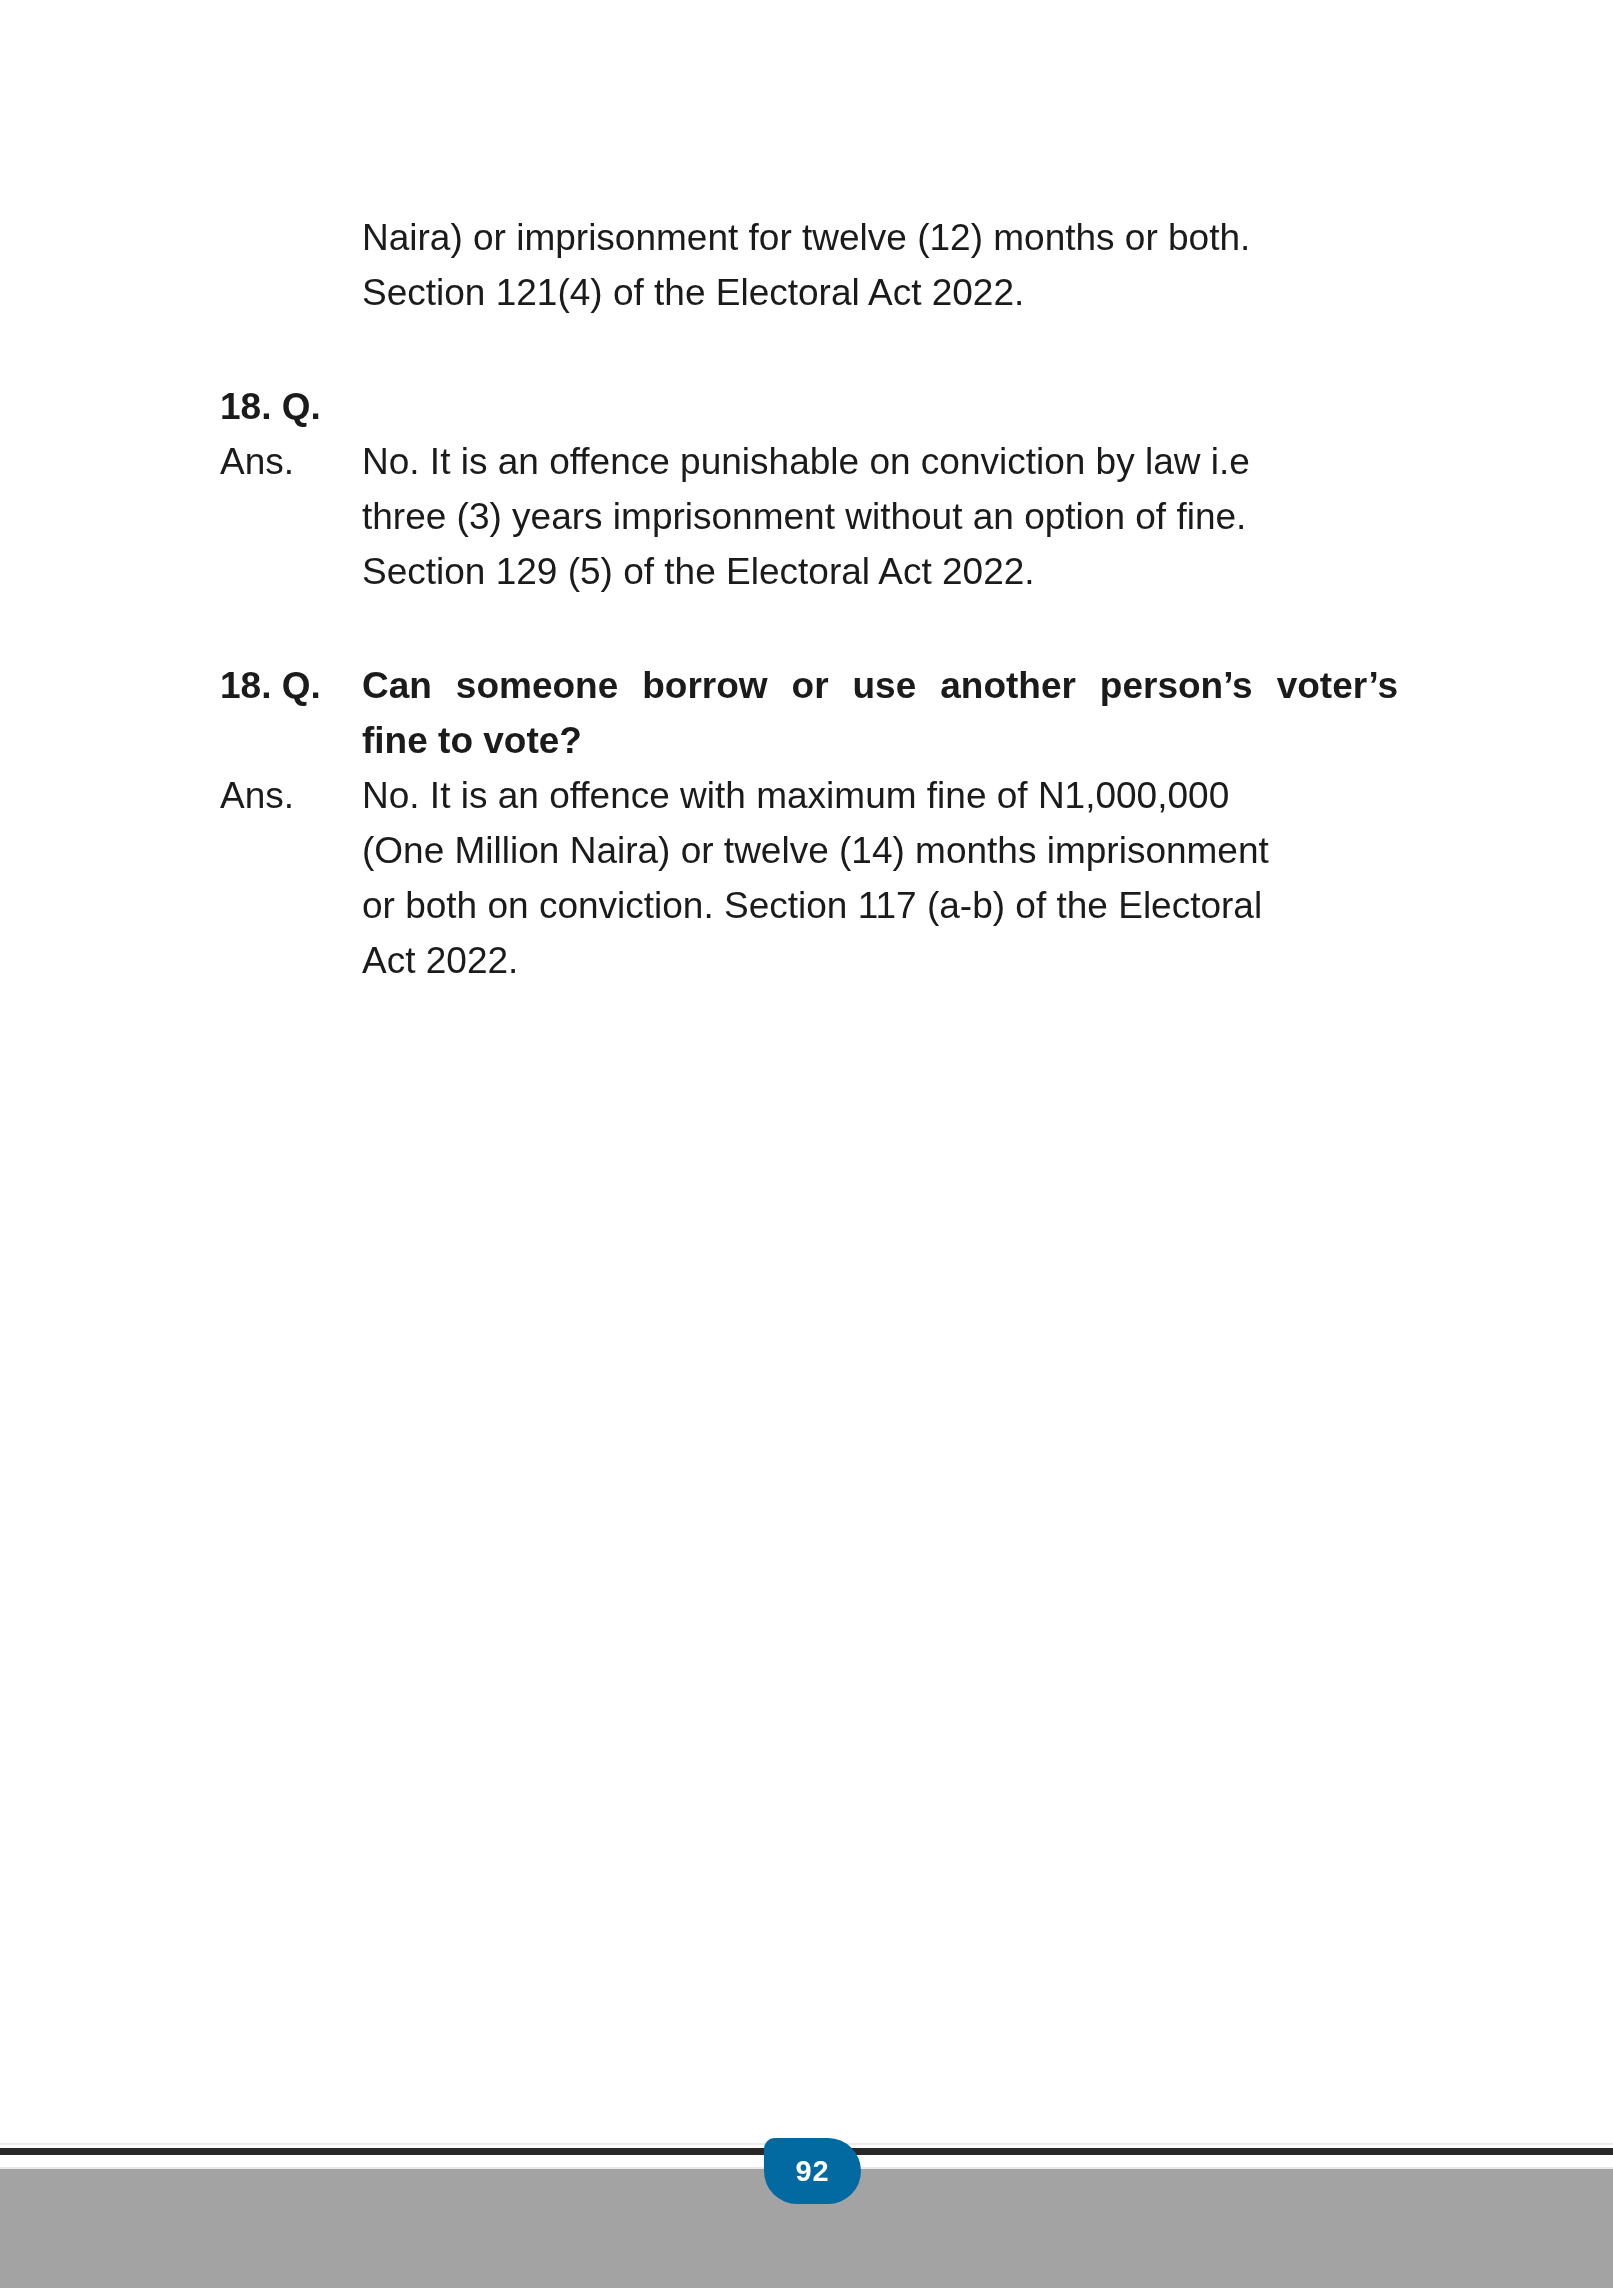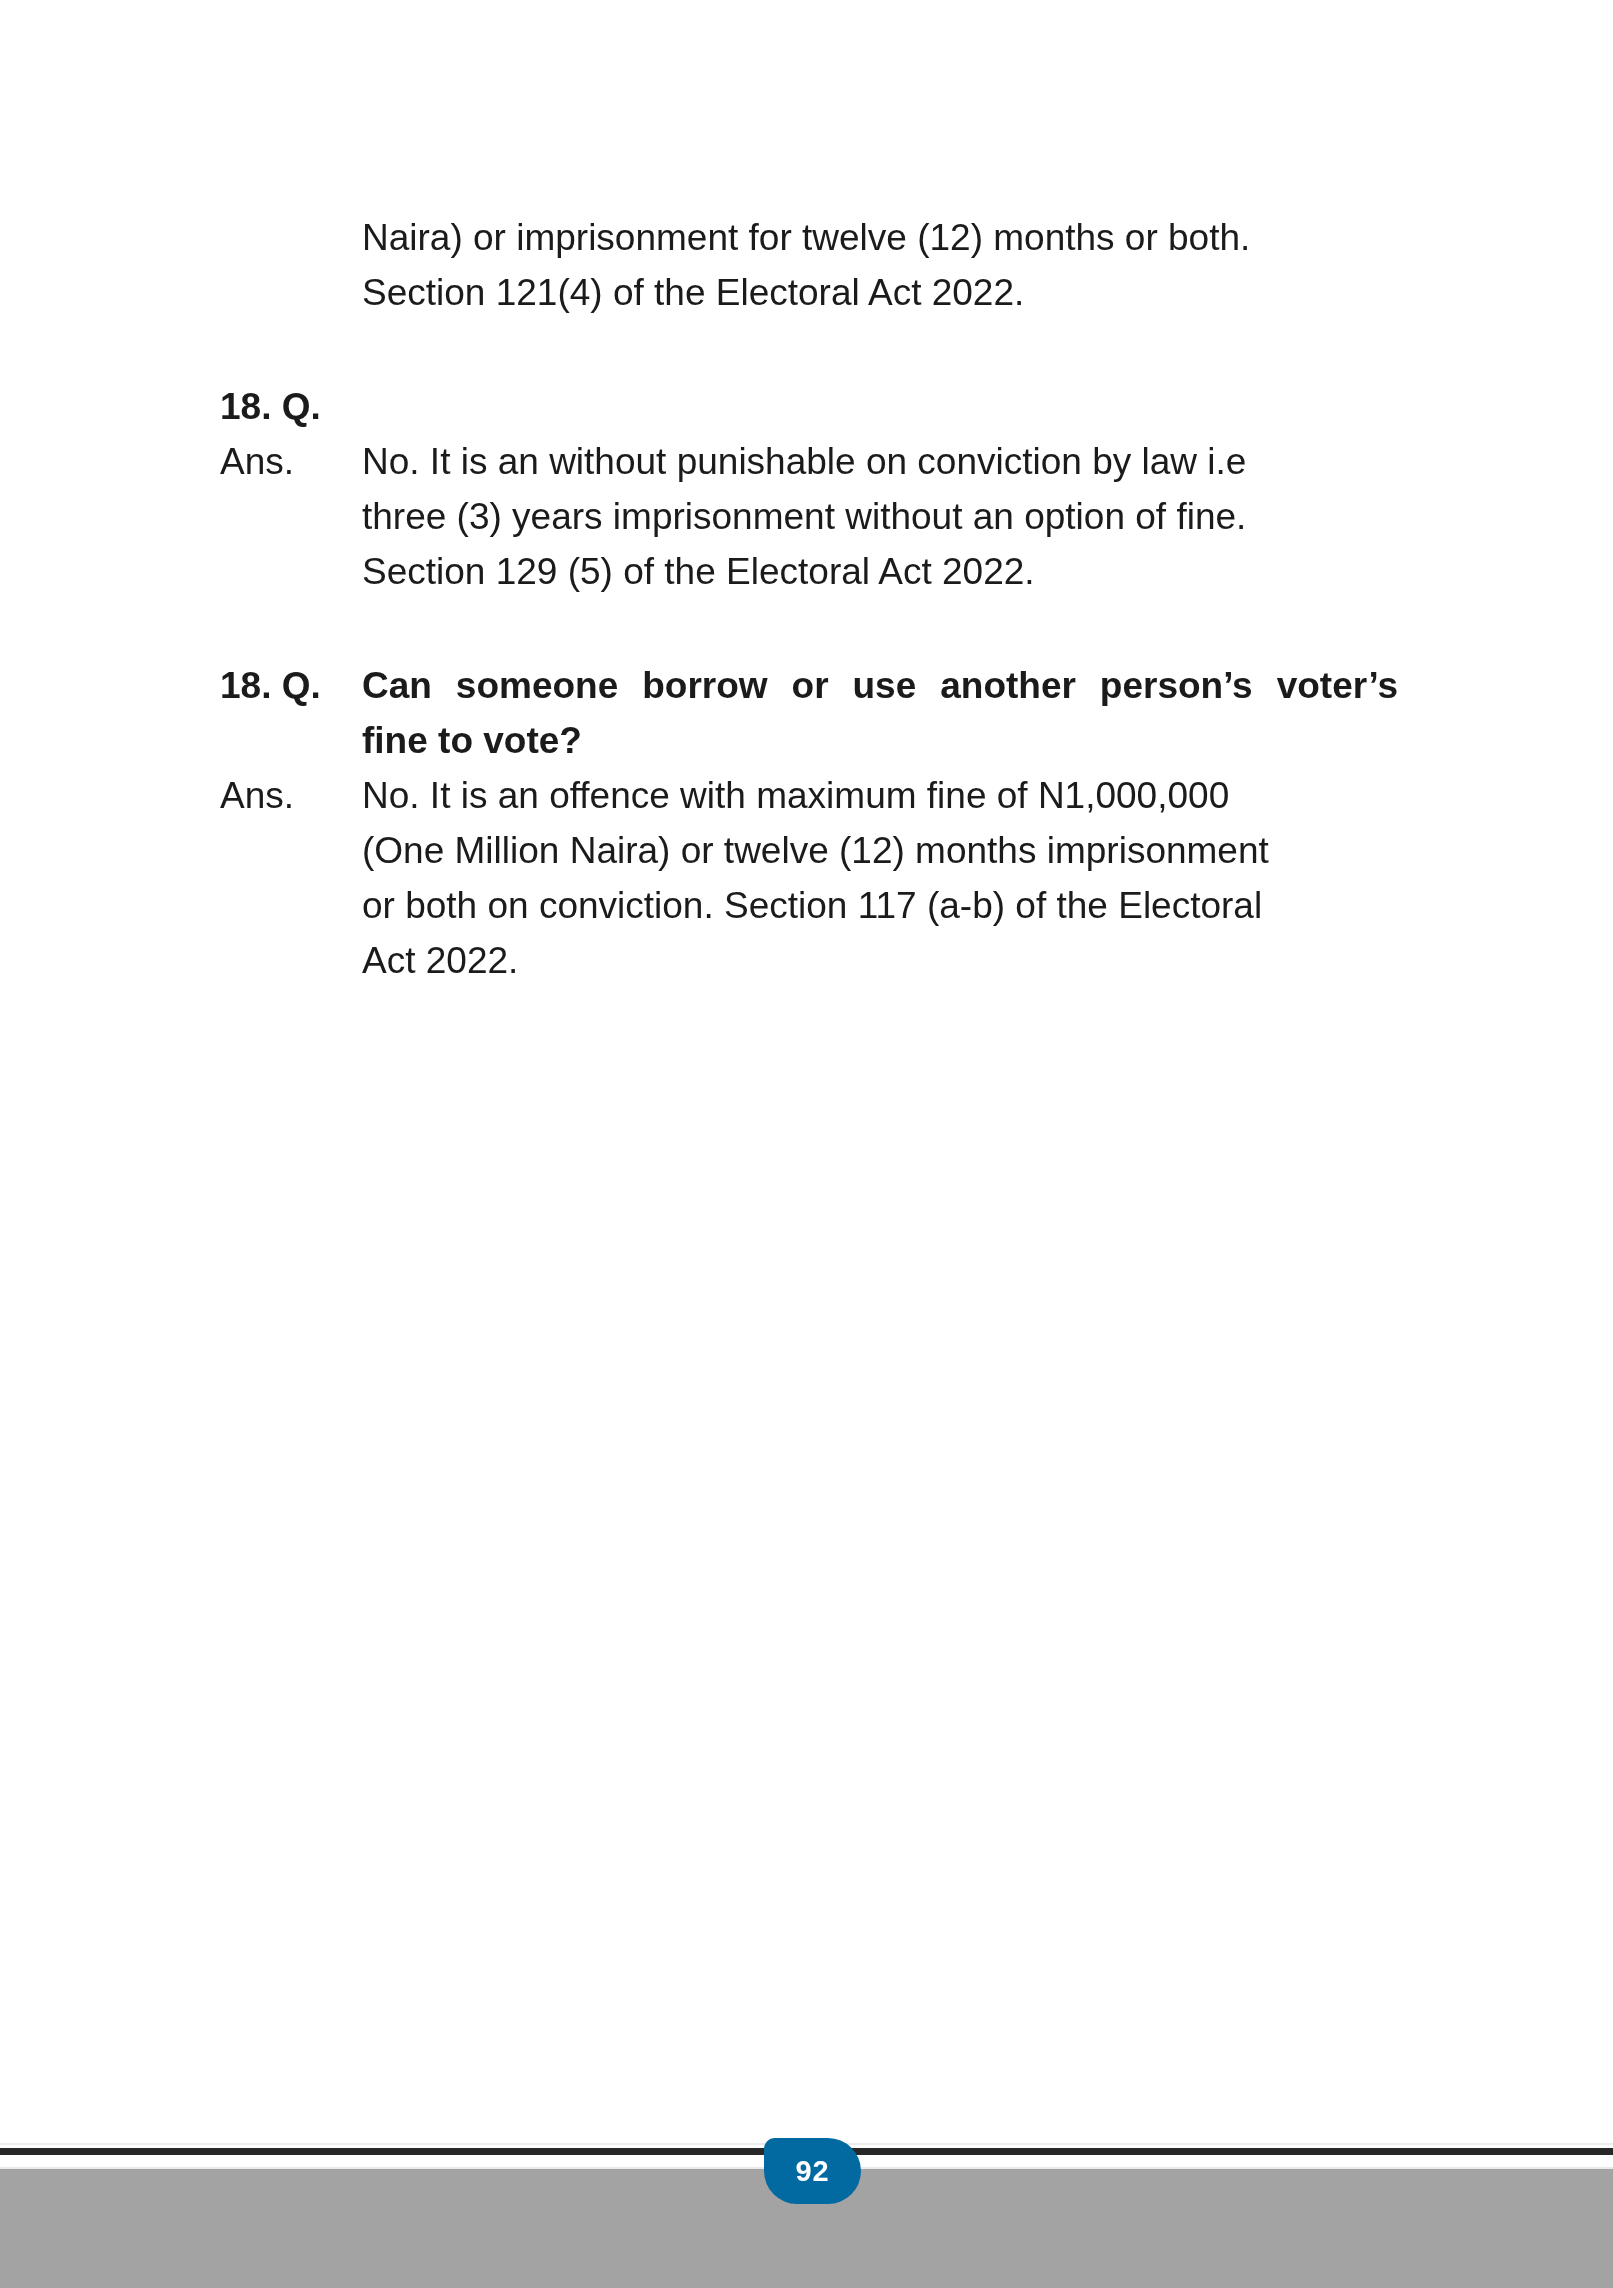--- a/index.html
+++ b/index.html
@@ -84,42 +84,42 @@
 
     <div class="block-gap"></div>
 
     <section>
       <div class="row">
         <div class="label bold">18. Q.</div>
       </div>
       <div class="row">
         <div class="label">Ans.</div>
         <div class="text">
-          <div class="line">No. It is an without punishable on conviction by law i.e</div>
+          <div class="line">No. It is an offence punishable on conviction by law i.e</div>
           <div class="line">three (3) years imprisonment without an option of fine.</div>
           <div class="line">Section 129 (5) of the Electoral Act 2022.</div>
         </div>
       </div>
     </section>
 
     <div class="block-gap"></div>
 
     <section>
       <div class="row">
         <div class="label bold">18. Q.</div>
         <div class="text bold">
           <div class="line jline">Can someone borrow or use another person’s voter’s</div>
           <div class="line">fine to vote?</div>
         </div>
       </div>
       <div class="row">
         <div class="label">Ans.</div>
         <div class="text">
           <div class="line">No. It is an offence with maximum fine of N1,000,000</div>
-          <div class="line">(One Million Naira) or twelve (12) months imprisonment</div>
+          <div class="line">(One Million Naira) or twelve (14) months imprisonment</div>
           <div class="line">or both on conviction. Section 117 (a-b) of the Electoral</div>
           <div class="line">Act 2022.</div>
         </div>
       </div>
     </section>
 
   </main>
 
   <div class="hairline-top"></div>
   <div class="footer-rule"></div>

